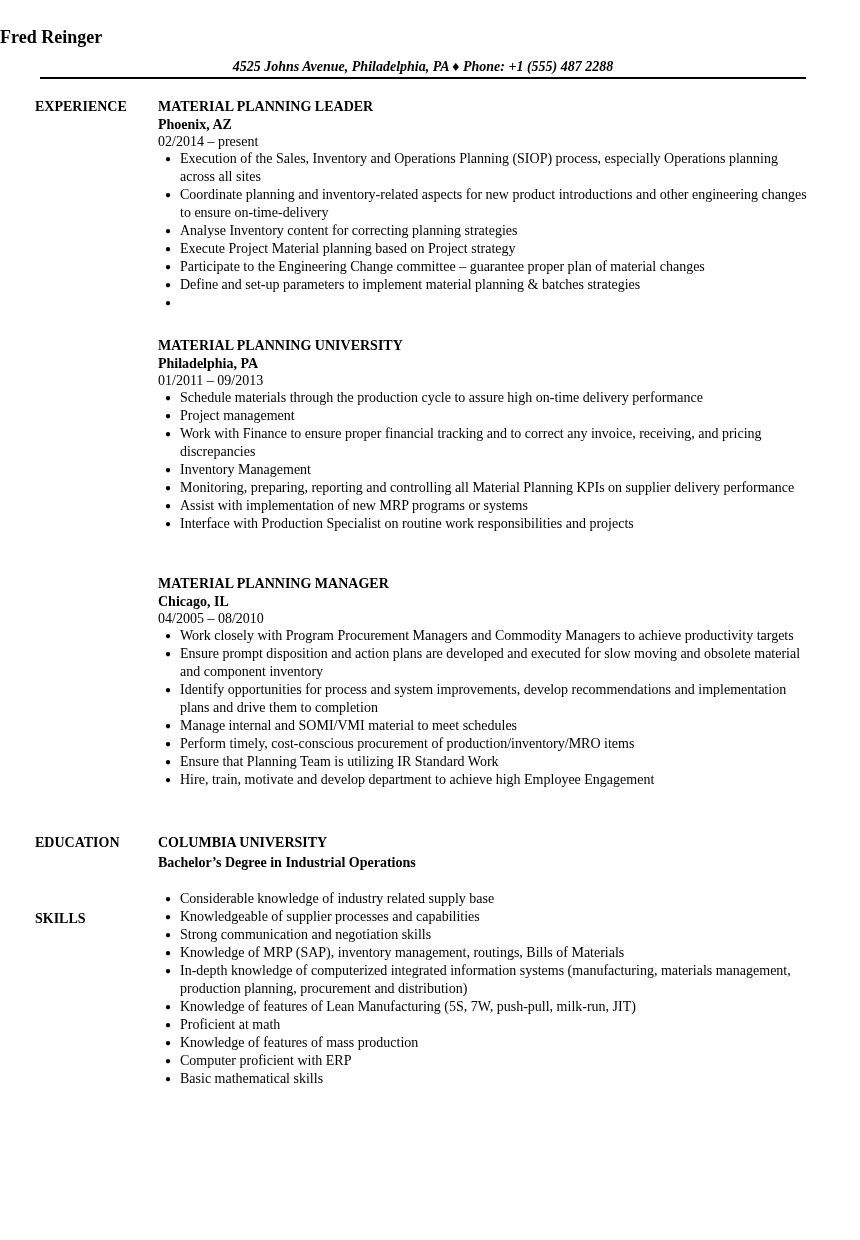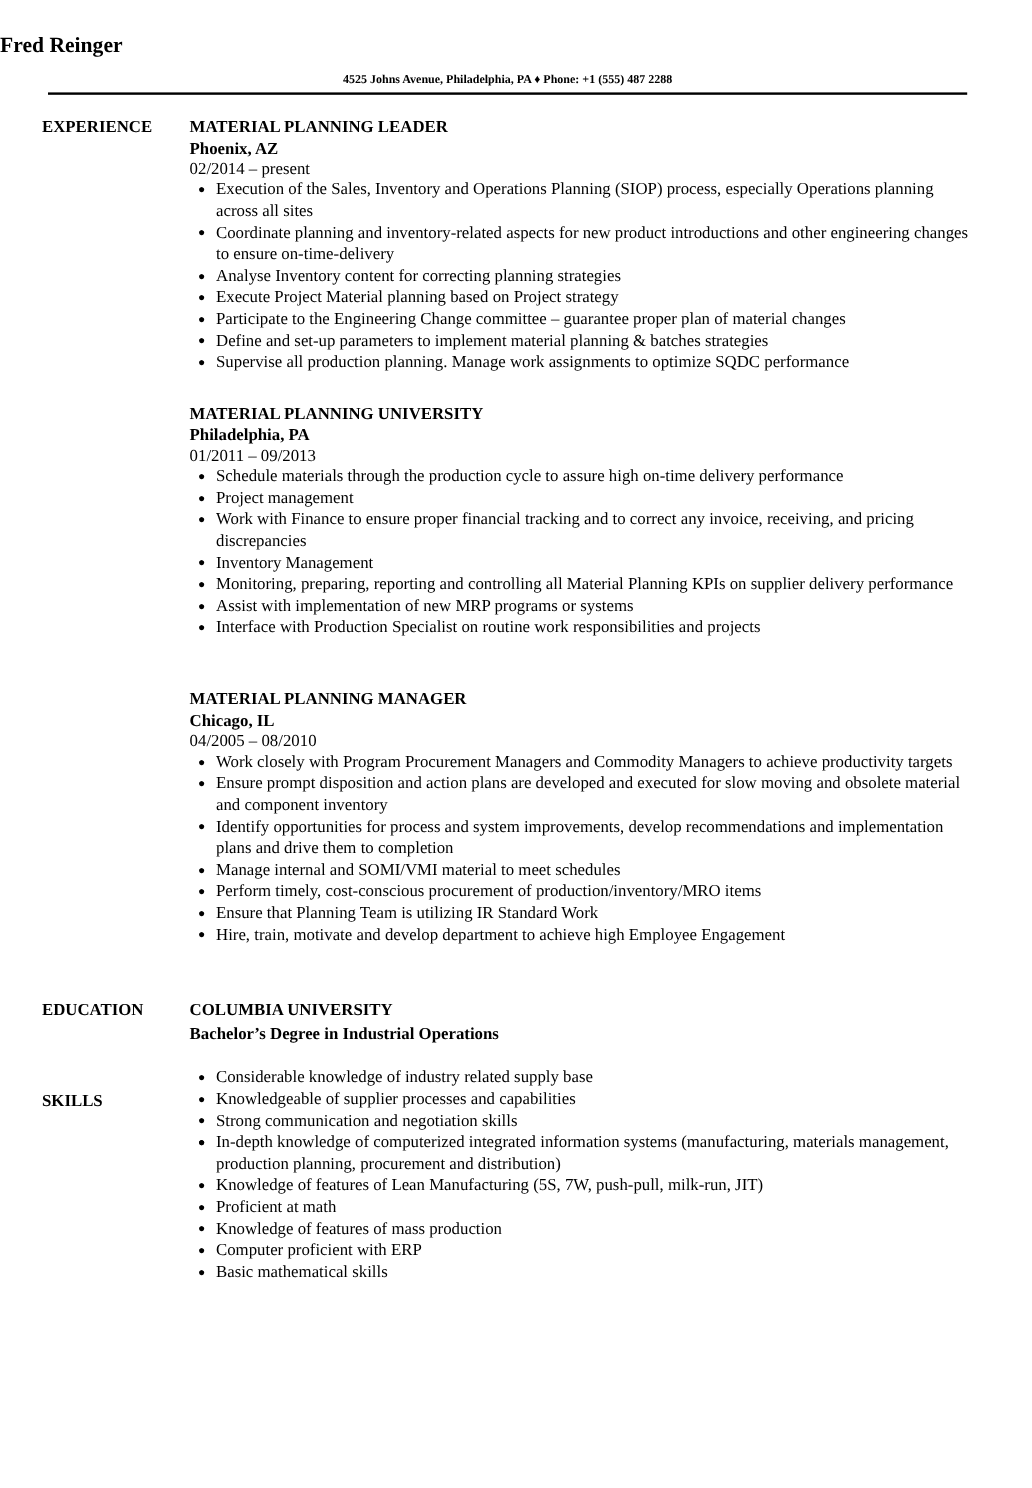--- a/index.html
+++ b/index.html
@@ -1,21 +1,21 @@
 <!DOCTYPE html>
 <html><head>
 <meta charset="utf-8">
 <style>
   html, body { margin: 0; padding: 0; background: #ffffff; }
   body { width: 860px; height: 1240px; position: relative; overflow: hidden;
          font-family: "Liberation Serif", "DejaVu Serif", serif; color: #000; font-size: 14px; }
   .name { position: absolute; top: 26px; left: 0; width: 846px; text-align: left;
           font-weight: bold; font-size: 18px; line-height: 22px; }
   .contact { position: absolute; top: 58px; left: 0; width: 846px; text-align: center;
-             font-weight: bold; font-size: 10px; line-height: 18px; }
+             font-weight: bold; font-size: 14px; line-height: 18px; font-style: italic; }
   .rule { position: absolute; top: 77px; left: 40px; width: 766px; height: 2px; background: #000; }
   .section-label { position: absolute; left: 35px; font-weight: bold; font-size: 14px; line-height: 18px; }
   .block { position: absolute; left: 158px; width: 650px; }
   .title { font-weight: bold; font-size: 14px; line-height: 18px; margin: 0; }
   .loc { font-weight: bold; font-size: 14px; line-height: 18px; }
   .dates { font-size: 14px; line-height: 16px; }
   ul { list-style: none; margin: 0; padding: 0; }
   li { position: relative; padding-left: 22px; font-size: 14px; line-height: 18px; }
   .bullet { position: absolute; left: 7px; top: 0; font-size: 10px; }
 </style>
@@ -34,21 +34,21 @@
   <div class="title">MATERIAL PLANNING LEADER</div>
   <div class="loc">Phoenix, AZ</div>
   <div class="dates">02/2014 – present</div>
   <ul>
       <li><span class="bullet">●</span><span>Execution of the Sales, Inventory and Operations Planning (SIOP) process, especially Operations planning across all sites</span></li>
       <li><span class="bullet">●</span><span>Coordinate planning and inventory-related aspects for new product introductions and other engineering changes to ensure on-time-delivery</span></li>
       <li><span class="bullet">●</span><span>Analyse Inventory content for correcting planning strategies</span></li>
       <li><span class="bullet">●</span><span>Execute Project Material planning based on Project strategy</span></li>
       <li><span class="bullet">●</span><span>Participate to the Engineering Change committee – guarantee proper plan of material changes</span></li>
       <li><span class="bullet">●</span><span>Define and set-up parameters to implement material planning &amp; batches strategies</span></li>
-      <li><span class="bullet">●</span><span>Supervise all production planning. Manage work assignments to optimize SQDC performance</span></li>
+      <li><span class="bullet">●</span></li>
     </ul>
 </div>
 
 <div class="block" style="top:337px;">
   <div class="title">MATERIAL PLANNING UNIVERSITY</div>
   <div class="loc">Philadelphia, PA</div>
   <div class="dates">01/2011 – 09/2013</div>
   <ul>
       <li><span class="bullet">●</span><span>Schedule materials through the production cycle to assure high on-time delivery performance</span></li>
       <li><span class="bullet">●</span><span>Project management</span></li>
@@ -80,21 +80,21 @@
   <div class="title">COLUMBIA UNIVERSITY</div>
   <div class="loc" style="margin-top:2px;">Bachelor’s Degree in Industrial Operations</div>
 </div>
 
 <div class="section-label" style="top:890px;margin-top:20px;">SKILLS</div>
 <div class="block" style="top:890px;">
   <ul>
       <li><span class="bullet">●</span><span>Considerable knowledge of industry related supply base</span></li>
       <li><span class="bullet">●</span><span>Knowledgeable of supplier processes and capabilities</span></li>
       <li><span class="bullet">●</span><span>Strong communication and negotiation skills</span></li>
-      <li><span class="bullet">●</span></li>
+      <li><span class="bullet">●</span><span>Knowledge of MRP (SAP), inventory management, routings, Bills of Materials</span></li>
       <li><span class="bullet">●</span><span>In-depth knowledge of computerized integrated information systems (manufacturing, materials management, production planning, procurement and distribution)</span></li>
       <li><span class="bullet">●</span><span>Knowledge of features of Lean Manufacturing (5S, 7W, push-pull, milk-run, JIT)</span></li>
       <li><span class="bullet">●</span><span>Proficient at math</span></li>
       <li><span class="bullet">●</span><span>Knowledge of features of mass production</span></li>
       <li><span class="bullet">●</span><span>Computer proficient with ERP</span></li>
       <li><span class="bullet">●</span><span>Basic mathematical skills</span></li>
     </ul>
 </div>
 
 </body></html>

